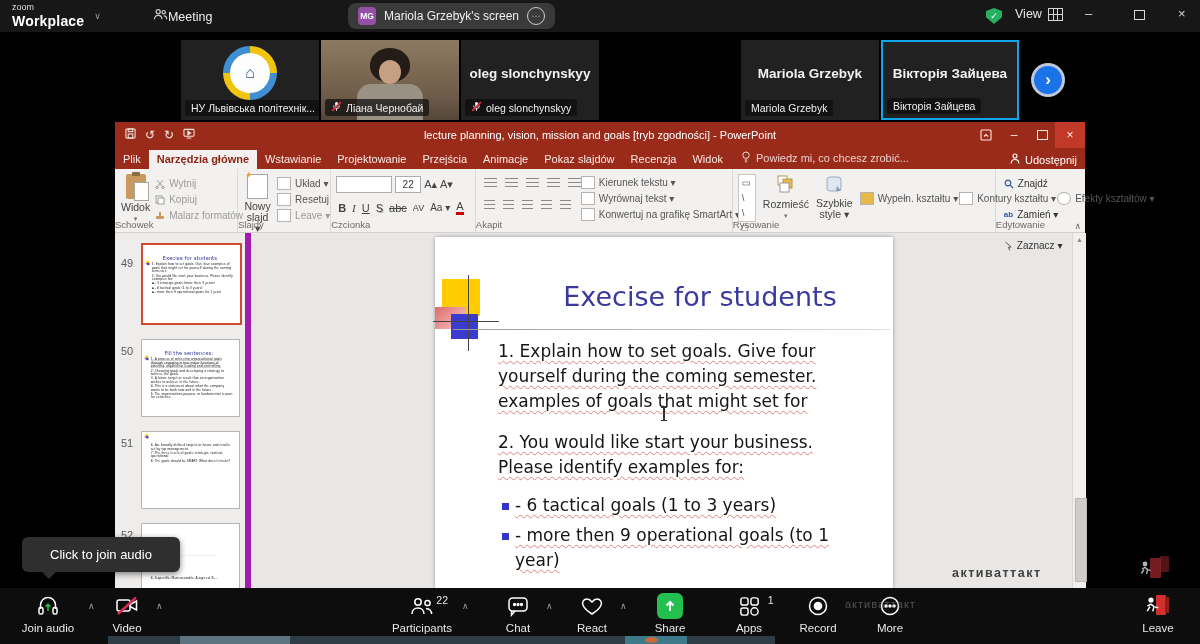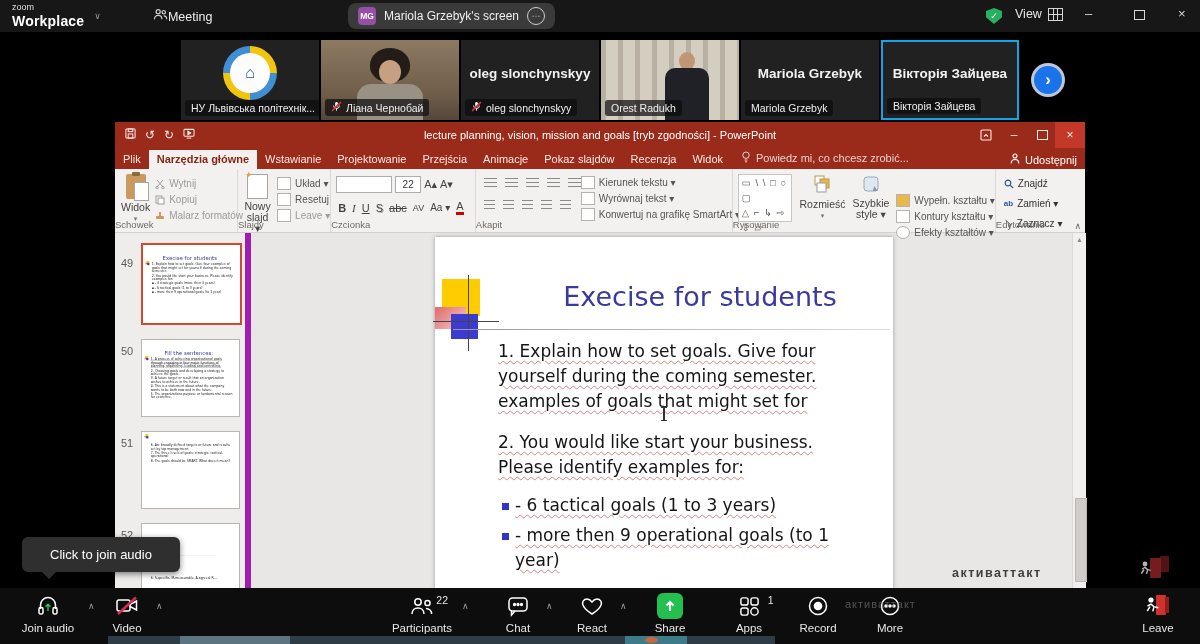--- a/index.html
+++ b/index.html
@@ -211,28 +211,20 @@
             <rect x="4.6" y="1" width="2.8" height="5.5" rx="1.4" fill="#fff"></rect>
             <path d="M2.8 5a3.2 3.2 0 0 0 6.4 0" stroke="#fff" fill="none"></path>
             <line x1="6" y1="8.2" x2="6" y2="10.6" stroke="#fff"></line>
             <line x1="1.2" y1="10.8" x2="10.8" y2="1.2" stroke="#e0303f" stroke-width="1.7"></line>
           </svg>
       </span>
       <span>oleg slonchynskyy</span>
     </div>
   </div>
 
-  <div class="tile vid-orest" style="left:601px">
-    <div class="winlines"></div>
-    <div class="ohead"></div>
-    <div class="obody"></div>
-    <div class="tlabel">
-        <span>Orest Radukh</span>
-      </div>
-  </div>
 
   <div class="tile" style="left:741px">
     <div class="tcenter">Mariola Grzebyk</div>
     <div class="tlabel">
         <span>Mariola Grzebyk</span>
       </div>
   </div>
 
   <div class="tile" style="left:881px;border:2px solid #0ea5e9;width:134px;height:76px">
     <div class="tcenter" style="height:62px">Вікторія Зайцева</div>
@@ -442,40 +434,40 @@
           <span>Rozmieść</span>
           <span style="font-size:7px;color:#777">▾</span>
         </div>
         <div class="rbig">
           <span><svg width="20" height="20" viewBox="0 0 20 20">
                 <rect x="3" y="3" width="14" height="14" rx="3" fill="#dfe7f1" stroke="#9ab"></rect>
                 <path d="M13 12l4 5h-5z" fill="#8a97ad"></path>
               </svg></span>
           <span style="line-height:11px;text-align:center"><span>Szybkie</span><br><span>style ▾</span></span>
         </div>
-        <div style="display:flex;flex-direction:column;gap:1px;padding-top:24px">
+        <div style="display:flex;flex-direction:row;gap:1px;padding-top:6px">
           <span class="rsm">
               <span class="micon" style="background:#e8b84b"></span>
               <span>Wypełn. kształtu ▾</span>
             </span>
           <span class="rsm">
               <span class="micon"></span>
               <span>Kontury kształtu ▾</span>
             </span>
           <span class="rsm">
               <span class="micon" style="border-radius:50%"></span>
               <span>Efekty kształtów ▾</span>
             </span>
         </div>
       </div>
       <div class="glabel">Rysowanie</div>
     </div>
 
     <div class="rgroup" style="width:90px;border-right:none">
-      <div style="display:flex;flex-direction:column;gap:5px;padding:7px 8px 0 8px">
+      <div style="display:flex;flex-direction:column;gap:16px;padding:7px 8px 0 8px">
         <span class="rsm">
           <svg width="10" height="10" viewBox="0 0 10 10" fill="none" stroke="#2b579a" stroke-width="1.2">
               <circle cx="4" cy="4" r="2.8"></circle>
               <line x1="6.2" y1="6.2" x2="9" y2="9"></line>
             </svg>
           <span style="color:#333">Znajdź</span>
           </span>
         <span class="rsm">
           <span class="blue" style="font-size:8px;font-weight:bold">ab</span>
           <span style="color:#333">Zamień ▾</span>

